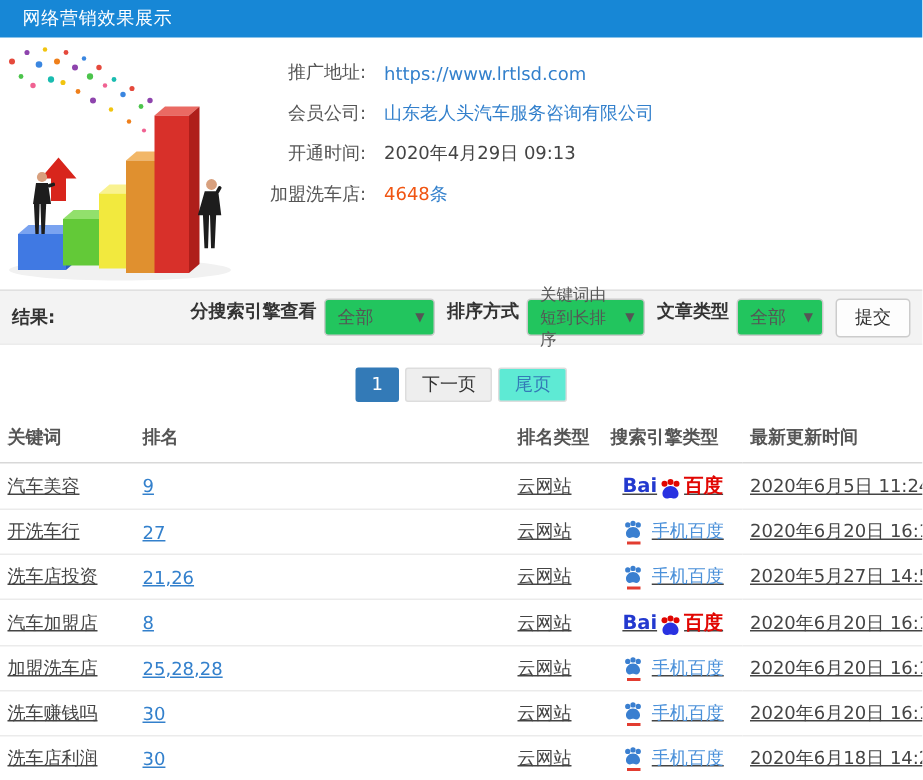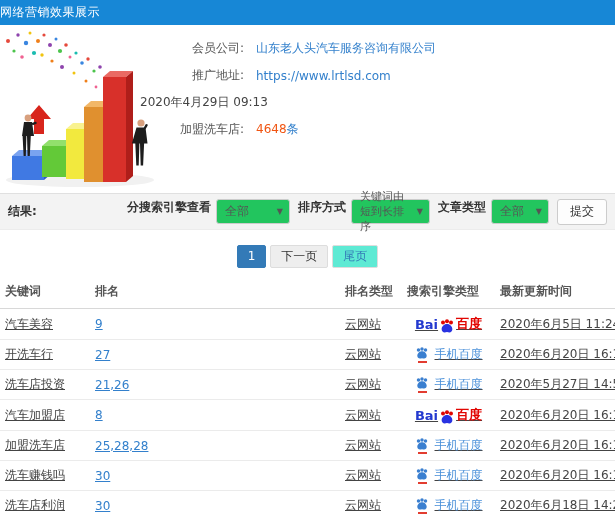--- a/index.html
+++ b/index.html
@@ -1,21 +1,21 @@
 <!DOCTYPE html>
 <html><head>
 <meta charset="utf-8">
 <style>
   * { margin:0; padding:0; box-sizing:border-box; }
   html,body { width:615px; height:520px; background:#fff; overflow:hidden;
     font-family:"DejaVu Sans","Liberation Sans",sans-serif; font-size:12px; color:#333; }
 
   
   .topbar { height:25px; background:#1787d6; color:#fff; line-height:25px;
-    font-size:12px; letter-spacing:.5px; }
+    padding-left:15px; font-size:12px; letter-spacing:.5px; }
 
   
   .info-section { position:relative; height:168px; }
   .illustration { position:absolute; left:0; top:2px; }
   .info-fields { position:absolute; left:128px; top:10px; }
   .info-row { display:flex; align-items:center; height:27px; }
   .info-label { width:116px; text-align:right; color:#555; }
   .info-value { margin-left:12px; color:#444; }
   .link { color:#3380cc; cursor:pointer; }
   .rank-num { color:#f05512; }
@@ -138,28 +138,29 @@
 
     <g>
       <circle cx="141" cy="96" r="3.6" fill="#d8a07e"></circle>
       <path d="M136.5,100.5 h9 l2,16 h-3.4 l-1,22 h-2.4 l-0.7,-22 h-0.6 l-0.7,22 h-2.4 l-1,-22 h-3.4 Z" fill="#1d1d1d"></path>
       <rect x="143.5" y="101" width="5" height="2.4" rx="1" fill="#1d1d1d" transform="rotate(-60 143.5 101)"></rect>
     </g>
   </svg>
 
   <div class="info-fields">
     <div class="info-row">
+      <span class="info-label">推广地址:</span>
+      <span class="info-value link">https://www.lrtlsd.com</span>
+    </div>
+    <div class="info-row">
       <span class="info-label">会员公司:</span>
       <span class="info-value link">山东老人头汽车服务咨询有限公司</span>
     </div>
     <div class="info-row">
-      <span class="info-label">推广地址:</span>
-      <span class="info-value link">https://www.lrtlsd.com</span>
-    </div>
-    <div class="info-row">
+      <span class="info-label">开通时间:</span>
       <span class="info-value">2020年4月29日 09:13</span>
     </div>
     <div class="info-row">
       <span class="info-label">加盟洗车店:</span>
       <span class="info-value">
         <span class="rank-num">4648</span><span class="rank-suffix">条</span>
       </span>
     </div>
   </div>
 </div>

